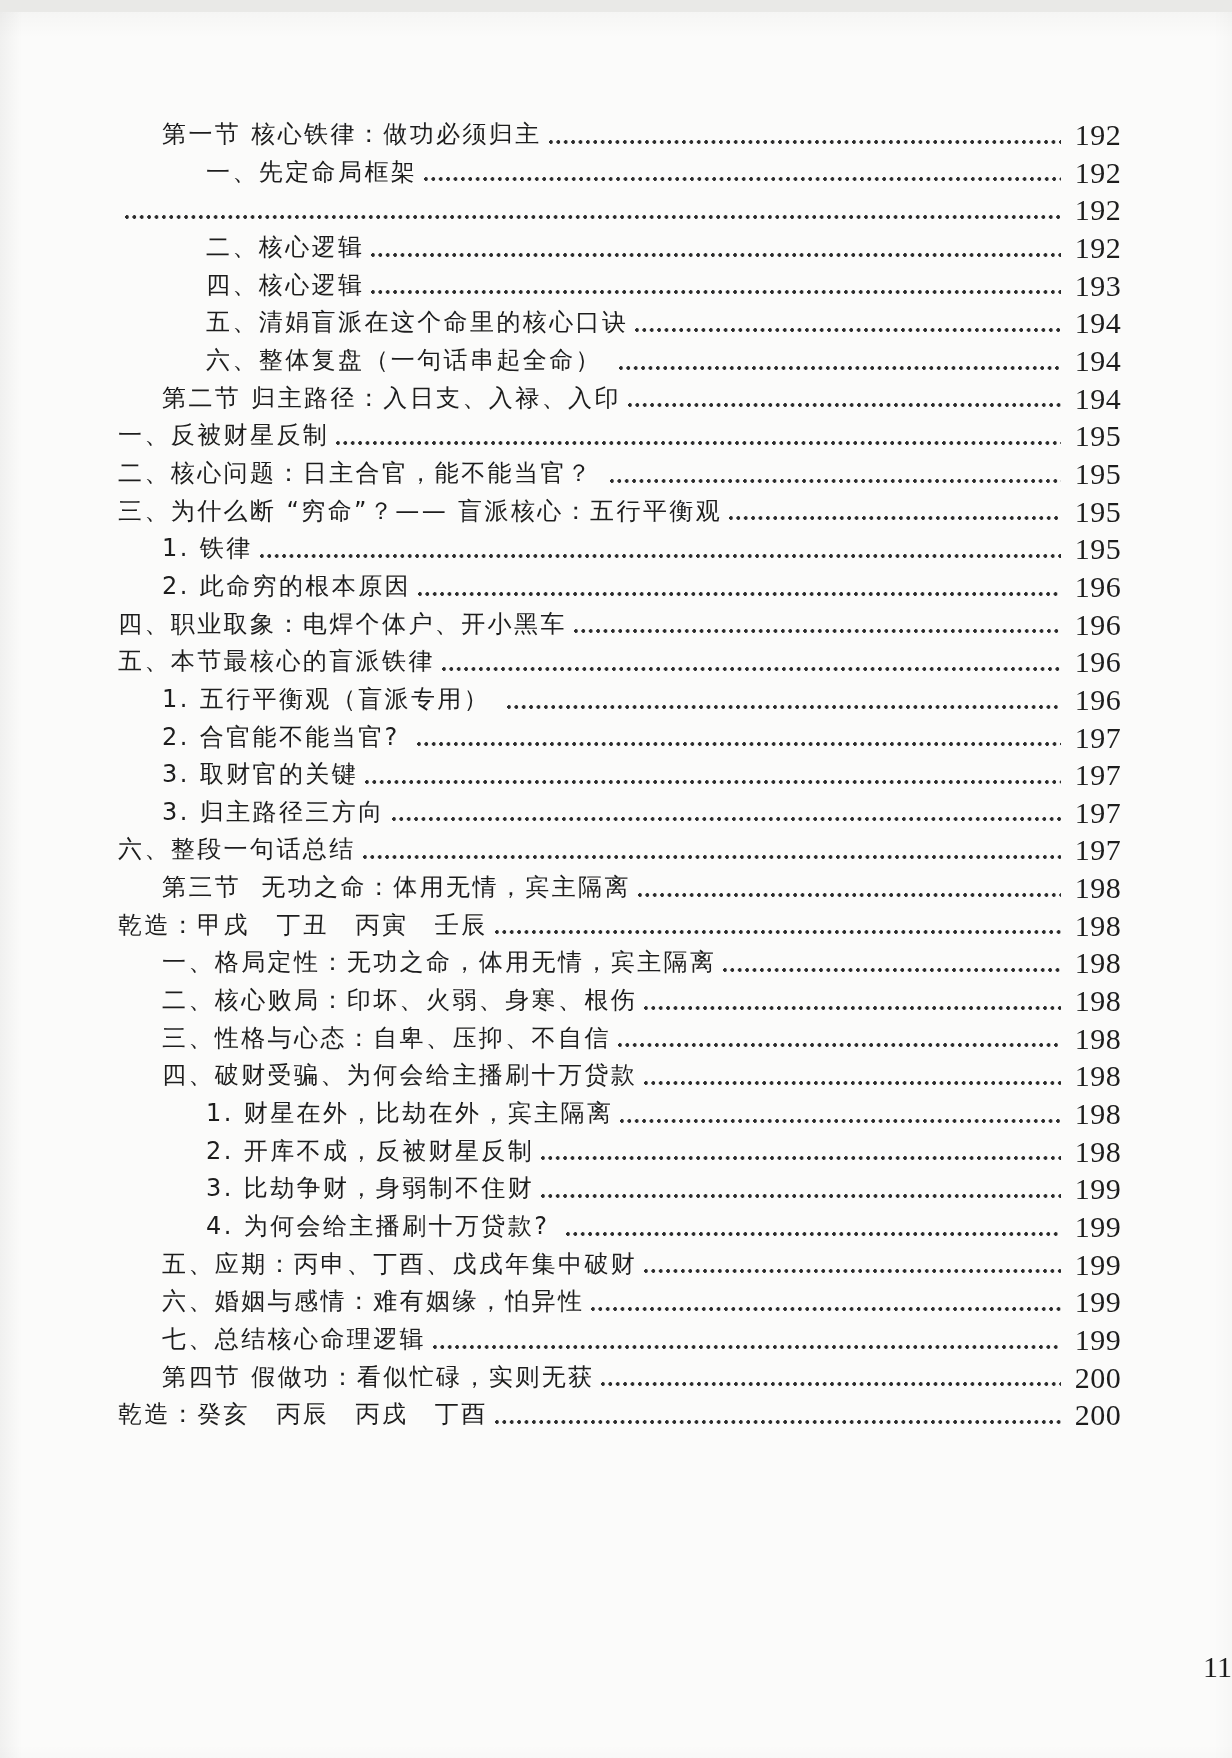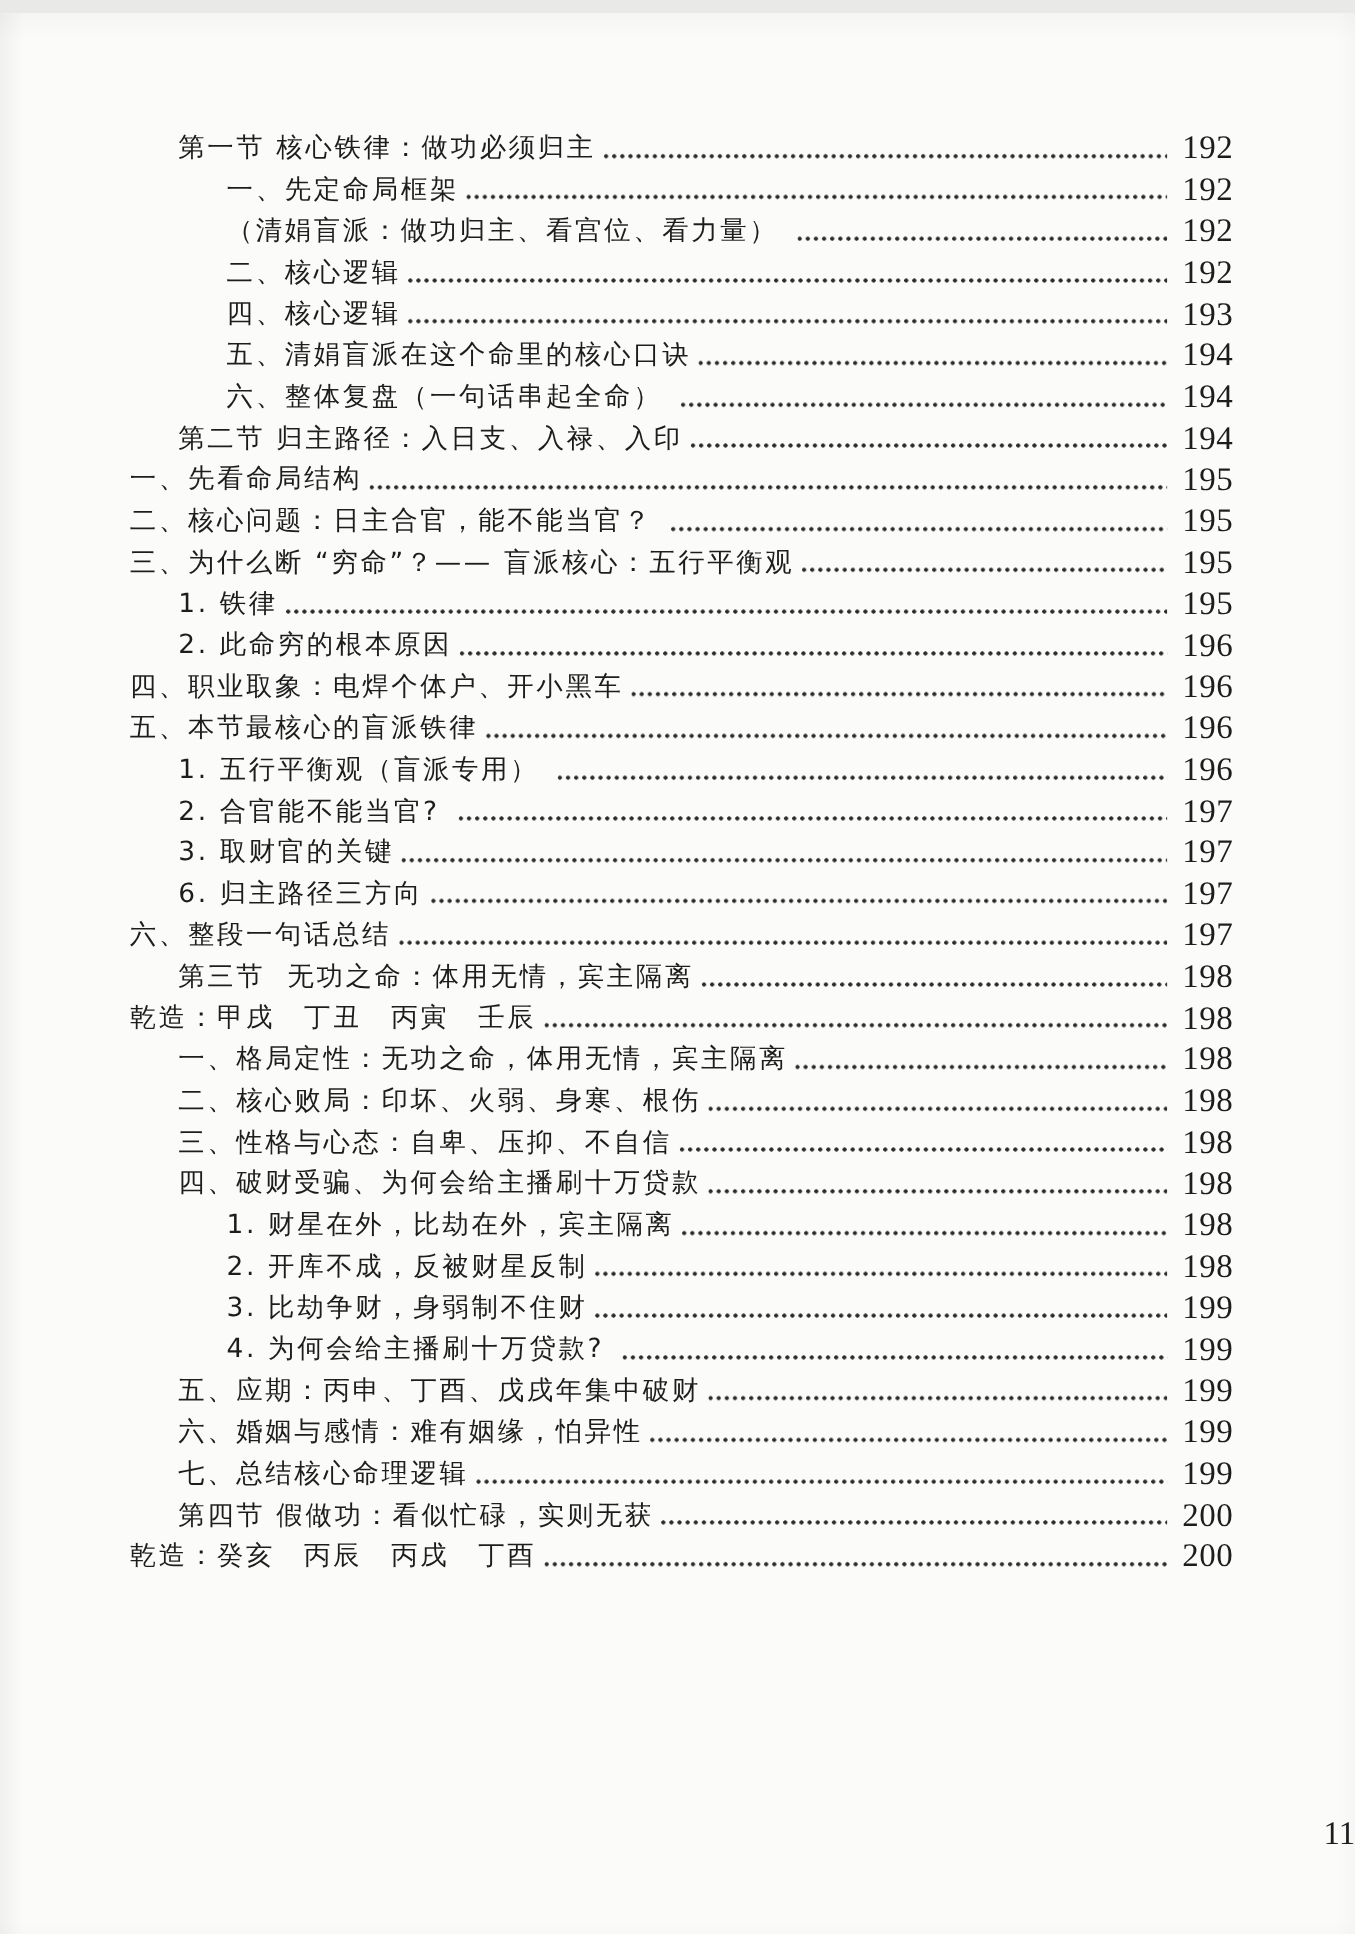--- a/index.html
+++ b/index.html
@@ -83,21 +83,20 @@
     <span class="toc-page">192</span>
   </div>
 
   <div class="toc-row">
     <span class="toc-title ind-2">一、先定命局框架</span>
     <span class="leader"></span>
     <span class="toc-page">192</span>
   </div>
 
   <div class="toc-row">
-    <span class="toc-title ind-2">（清娟盲派：做功归主、看宫位、看力量） </span>
     <span class="leader"></span>
     <span class="toc-page">192</span>
   </div>
 
   <div class="toc-row">
     <span class="toc-title ind-2">二、核心逻辑</span>
     <span class="leader"></span>
     <span class="toc-page">192</span>
   </div>
 
@@ -119,21 +118,21 @@
     <span class="toc-page">194</span>
   </div>
 
   <div class="toc-row">
     <span class="toc-title ind-1">第二节 归主路径：入日支、入禄、入印</span>
     <span class="leader"></span>
     <span class="toc-page">194</span>
   </div>
 
   <div class="toc-row">
-    <span class="toc-title ind-0">一、先看命局结构</span>
+    <span class="toc-title ind-0">一、反被财星反制</span>
     <span class="leader"></span>
     <span class="toc-page">195</span>
   </div>
 
   <div class="toc-row">
     <span class="toc-title ind-0">二、核心问题：日主合官，能不能当官？ </span>
     <span class="leader"></span>
     <span class="toc-page">195</span>
   </div>
 
@@ -179,21 +178,21 @@
     <span class="toc-page">197</span>
   </div>
 
   <div class="toc-row">
     <span class="toc-title ind-1">3. 取财官的关键</span>
     <span class="leader"></span>
     <span class="toc-page">197</span>
   </div>
 
   <div class="toc-row">
-    <span class="toc-title ind-1">6. 归主路径三方向</span>
+    <span class="toc-title ind-1">3. 归主路径三方向</span>
     <span class="leader"></span>
     <span class="toc-page">197</span>
   </div>
 
   <div class="toc-row">
     <span class="toc-title ind-0">六、整段一句话总结</span>
     <span class="leader"></span>
     <span class="toc-page">197</span>
   </div>
 

